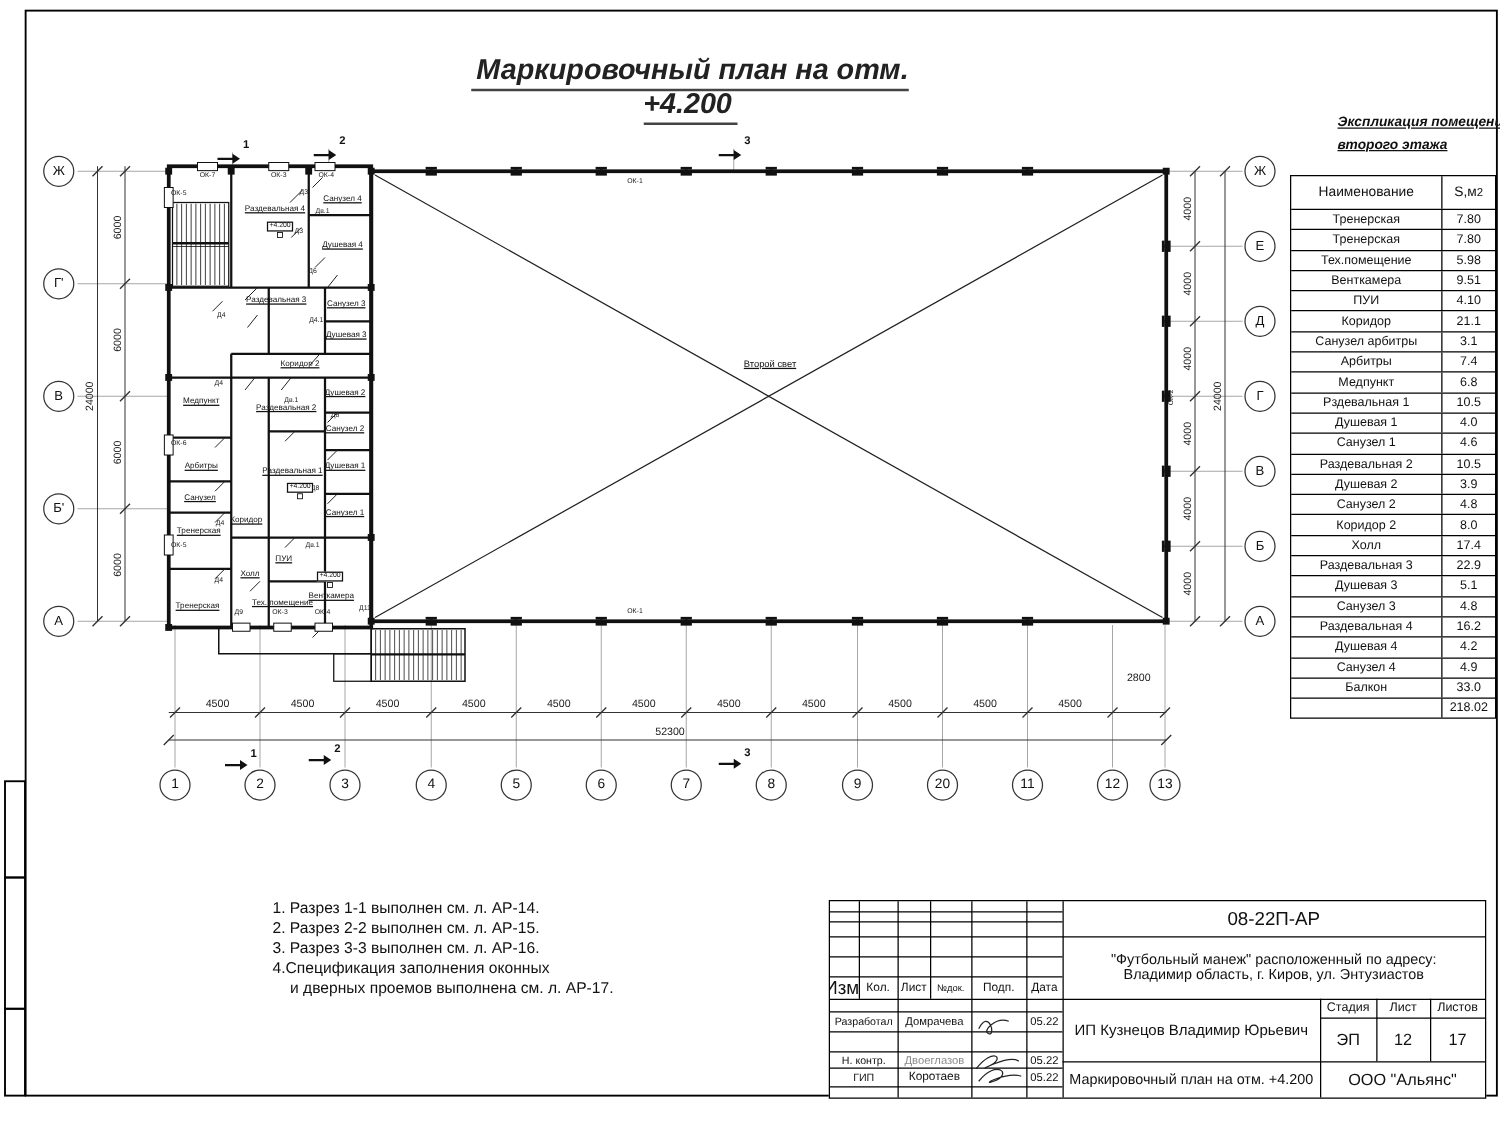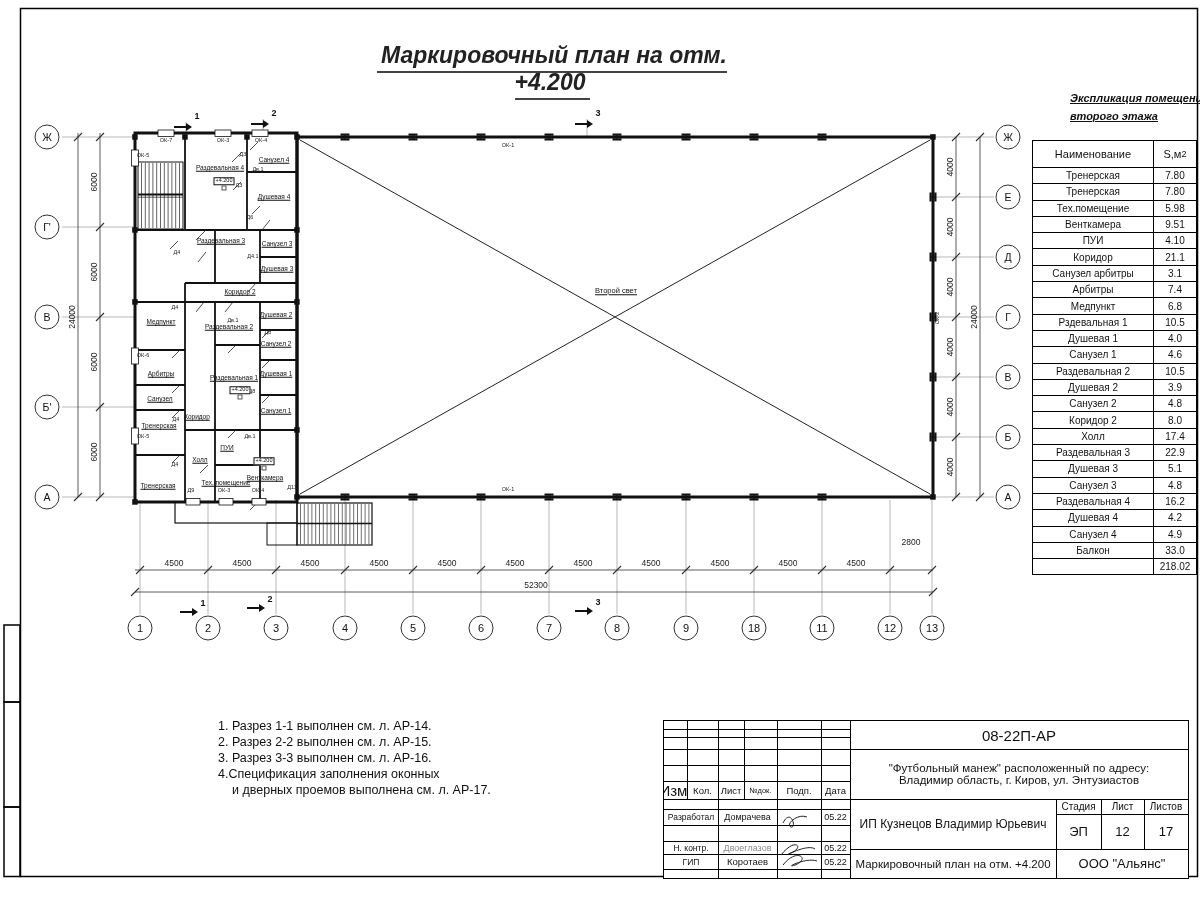--- a/index.html
+++ b/index.html
@@ -216,21 +216,21 @@
   <div id="labels">
       <span class="lb lb-bub" style="left: 140px; top: 628px;">1</span>
       <span class="lb lb-bub" style="left: 208px; top: 628px;">2</span>
       <span class="lb lb-bub" style="left: 276px; top: 628px;">3</span>
       <span class="lb lb-bub" style="left: 345px; top: 628px;">4</span>
       <span class="lb lb-bub" style="left: 413px; top: 628px;">5</span>
       <span class="lb lb-bub" style="left: 481px; top: 628px;">6</span>
       <span class="lb lb-bub" style="left: 549px; top: 628px;">7</span>
       <span class="lb lb-bub" style="left: 617px; top: 628px;">8</span>
       <span class="lb lb-bub" style="left: 686px; top: 628px;">9</span>
-      <span class="lb lb-bub" style="left: 754px; top: 628px;">18</span>
+      <span class="lb lb-bub" style="left: 754px; top: 628px;">20</span>
       <span class="lb lb-bub" style="left: 822px; top: 628px;">11</span>
       <span class="lb lb-bub" style="left: 890px; top: 628px;">12</span>
       <span class="lb lb-bub" style="left: 932px; top: 628px;">13</span>
       <span class="lb lb-ax" style="left: 47px; top: 137px;">Ж</span>
       <span class="lb lb-ax" style="left: 47px; top: 227px;">Г'</span>
       <span class="lb lb-ax" style="left: 47px; top: 317px;">В</span>
       <span class="lb lb-ax" style="left: 47px; top: 407px;">Б'</span>
       <span class="lb lb-ax" style="left: 47px; top: 497px;">А</span>
       <span class="lb lb-ax" style="left: 1008px; top: 137px;">Ж</span>
       <span class="lb lb-ax" style="left: 1008px; top: 197px;">Е</span>

